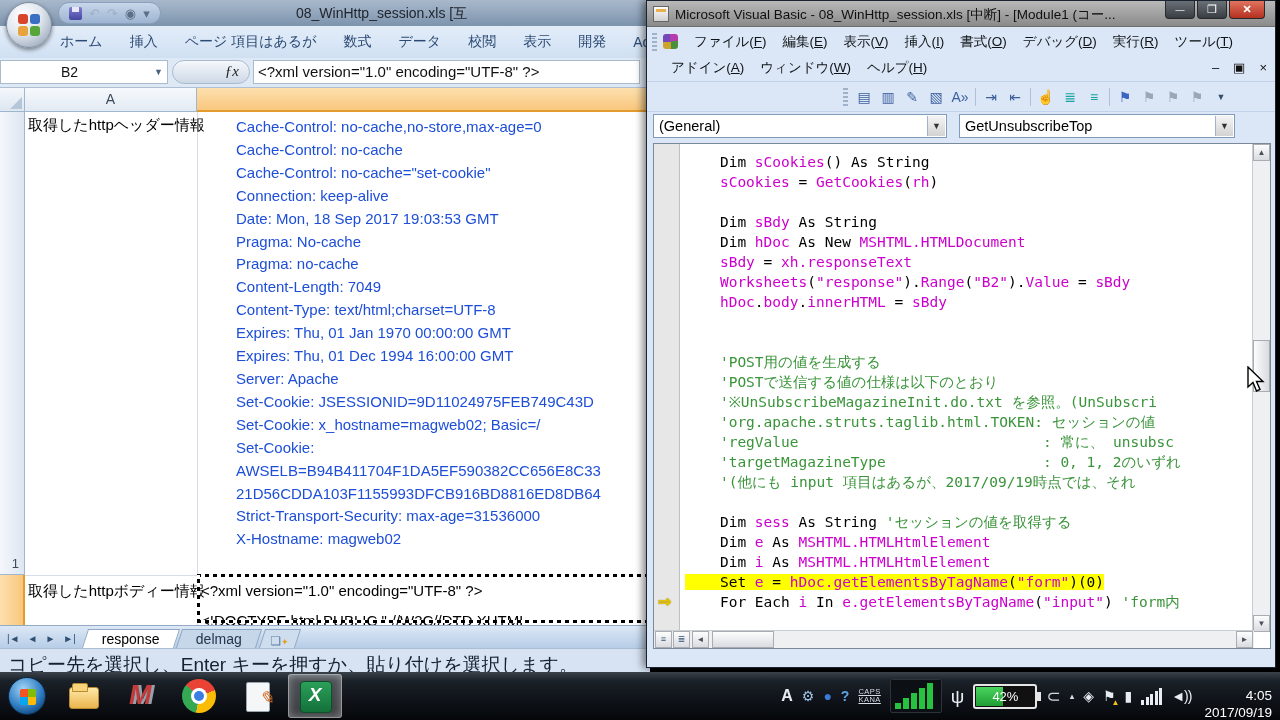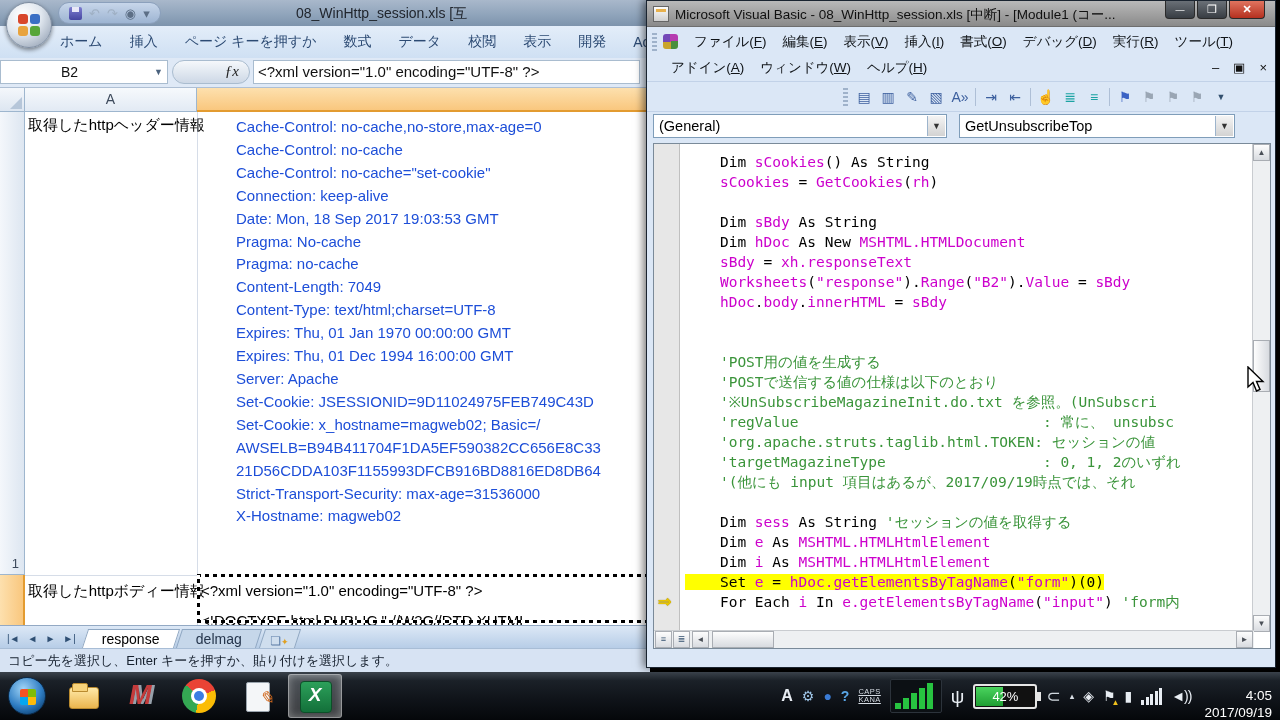--- a/index.html
+++ b/index.html
@@ -66,21 +66,21 @@
   .nav span { font-size:10px; color:#2f4f73; padding:1px 3px; }
   .sheet-tab { height:19px; padding:1px 16px 0; font-size:14px; color:#25354c; background:#c6d7ea;
     transform:skewX(-18deg); border:1px solid #8fa7c2; border-bottom:none; margin-right:3px; }
   .sheet-tab > span { display:inline-block; transform:skewX(18deg); }
   .sheet-tab.active { background:#fff; color:#000; }
   .addsheet { height:19px; padding:1px 8px 0; background:#cfdeee; transform:skewX(-18deg); border:1px solid #8fa7c2; border-bottom:none; }
   .addsheet > span { display:inline-block; transform:skewX(18deg); font-size:12px; color:#5a7ba6; }
   .addsheet em { font-style:normal; color:#e0a020; font-size:9px; }
 
   .xl-status { position:absolute; left:0; top:648px; width:100%; height:26px; background:#d7e3f3;
-    border-top:1px solid #a8bdd6; font-size:13px; color:#16202e; padding:3px 0 0 8px; white-space:nowrap; overflow:hidden; }
+    border-top:1px solid #a8bdd6; font-size:19px; color:#16202e; padding:3px 0 0 8px; white-space:nowrap; overflow:hidden; }
 
   
   .vbe { position:absolute; left:646px; top:0; width:630px; height:668px; z-index:10;
     background:#dbe7f6; border:1px solid #1a2430; box-shadow:-3px 0 8px rgba(0,0,0,.5); }
   .vbe-title { position:absolute; left:0; top:0; width:100%; height:26px;
     background:linear-gradient(#b9b9b9,#8a8a8a); border-bottom:1px solid #6e6e6e; }
   .vbe-ico { position:absolute; left:6px; top:5px; width:16px; height:16px; background:linear-gradient(#fdfdfd,#cfcfcf);
     border:1px solid #666; }
   .vbe-ico::before { content:""; position:absolute; left:2px; top:2px; width:10px; height:3px; background:#e8b14d; }
   .vbe-title-text { position:absolute; left:28px; top:5px; width:490px; font-size:13.5px; color:#101010; white-space:nowrap; overflow:hidden; }
@@ -207,21 +207,21 @@
   <div class="qat">
     <span class="save-box"></span>
     <span class="dim">↶</span>
     <span class="dim">↷</span>
     <span>◉</span>
     <span>▾</span>
   </div>
   <div class="xl-tabs" id="xl-tabs">
       <span class="xl-tab">ホーム</span>
       <span class="xl-tab">挿入</span>
-      <span class="xl-tab">ページ キーを押すか</span>
+      <span class="xl-tab">ページ 項目はあるが</span>
       <span class="xl-tab">数式</span>
       <span class="xl-tab">データ</span>
       <span class="xl-tab">校閲</span>
       <span class="xl-tab">表示</span>
       <span class="xl-tab">開発</span>
       <span class="xl-tab">Acr</span>
     </div>
   <div class="xl-frow">
     <div class="namebox">
       <b>B2</b>
@@ -254,20 +254,21 @@
         <div>Date: Mon, 18 Sep 2017 19:03:53 GMT</div>
         <div>Pragma: No-cache</div>
         <div>Pragma: no-cache</div>
         <div>Content-Length: 7049</div>
         <div>Content-Type: text/html;charset=UTF-8</div>
         <div>Expires: Thu, 01 Jan 1970 00:00:00 GMT</div>
         <div>Expires: Thu, 01 Dec 1994 16:00:00 GMT</div>
         <div>Server: Apache</div>
         <div>Set-Cookie: JSESSIONID=9D11024975FEB749C43D</div>
         <div>Set-Cookie: x_hostname=magweb02; Basic=/</div>
+        <div>Set-Cookie:</div>
         <div>AWSELB=B94B411704F1DA5EF590382CC656E8C33</div>
         <div>21D56CDDA103F1155993DFCB916BD8816ED8DB64</div>
         <div>Strict-Transport-Security: max-age=31536000</div>
         <div>X-Hostname: magweb02</div>
       </div>
     <div class="cell-a2">取得したhttpボディー情報</div>
     <div class="cell-b2a">&lt;?xml version="1.0" encoding="UTF-8" ?&gt;</div>
     <div class="cell-b2b">&lt;!DOCTYPE html PUBLIC "-//W3C//DTD XHTML</div>
     <div class="ants-h" style="left:197px; top:486px; width:453px;"></div>
     <div class="ants-v" style="left:197px; top:486px; height:49px;"></div>
@@ -375,22 +376,22 @@
         <div class="code-line"><span class="tok-k">    Dim </span><span class="tok-i">sBdy</span><span class="tok-k"> As String</span></div>
         <div class="code-line"><span class="tok-k">    Dim </span><span class="tok-i">hDoc</span><span class="tok-k"> As New </span><span class="tok-i">MSHTML.HTMLDocument</span></div>
         <div class="code-line"><span class="tok-k">    </span><span class="tok-i">sBdy</span><span class="tok-k"> = </span><span class="tok-i">xh.responseText</span></div>
         <div class="code-line"><span class="tok-k">    </span><span class="tok-i">Worksheets</span><span class="tok-k">(</span><span class="tok-i">"response"</span><span class="tok-k">).</span><span class="tok-i">Range</span><span class="tok-k">(</span><span class="tok-i">"B2"</span><span class="tok-k">).</span><span class="tok-i">Value</span><span class="tok-k"> = </span><span class="tok-i">sBdy</span></div>
         <div class="code-line"><span class="tok-k">    </span><span class="tok-i">hDoc</span><span class="tok-k">.</span><span class="tok-i">body</span><span class="tok-k">.</span><span class="tok-i">innerHTML</span><span class="tok-k"> = </span><span class="tok-i">sBdy</span></div>
         <div class="code-line"></div>
         <div class="code-line"></div>
         <div class="code-line"><span class="tok-c">    'POST用の値を生成する</span></div>
         <div class="code-line"><span class="tok-c">    'POSTで送信する値の仕様は以下のとおり</span></div>
         <div class="code-line"><span class="tok-c">    '※UnSubscribeMagazineInit.do.txt を参照。(UnSubscri</span></div>
+        <div class="code-line"><span class="tok-c">    'org.apache.struts.taglib.html.TOKEN: セッションの値</span></div>
         <div class="code-line"><span class="tok-c">    'regValue                            : 常に、 unsubsc</span></div>
-        <div class="code-line"><span class="tok-c">    'org.apache.struts.taglib.html.TOKEN: セッションの値</span></div>
         <div class="code-line"><span class="tok-c">    'targetMagazineType                  : 0, 1, 2のいずれ</span></div>
         <div class="code-line"><span class="tok-c">    '(他にも input 項目はあるが、2017/09/19時点では、それ</span></div>
         <div class="code-line"></div>
         <div class="code-line"><span class="tok-k">    Dim </span><span class="tok-i">sess</span><span class="tok-k"> As String </span><span class="tok-c">'セッションの値を取得する</span></div>
         <div class="code-line"><span class="tok-k">    Dim </span><span class="tok-i">e</span><span class="tok-k"> As </span><span class="tok-i">MSHTML.HTMLHtmlElement</span></div>
         <div class="code-line"><span class="tok-k">    Dim </span><span class="tok-i">i</span><span class="tok-k"> As </span><span class="tok-i">MSHTML.HTMLHtmlElement</span></div>
         <div class="code-line"><span class="hlwrap"><span class="tok-k">    Set </span><span class="tok-i">e</span><span class="tok-k"> = </span><span class="tok-i">hDoc.getElementsByTagName</span><span class="tok-k">(</span><span class="tok-i">"form"</span><span class="tok-k">)(0)</span></span></div>
         <div class="code-line"><span class="tok-k">    For Each </span><span class="tok-i">i</span><span class="tok-k"> In </span><span class="tok-i">e.getElementsByTagName</span><span class="tok-k">(</span><span class="tok-i">"input"</span><span class="tok-k">) </span><span class="tok-c">'form内</span></div>
       </div>
 

